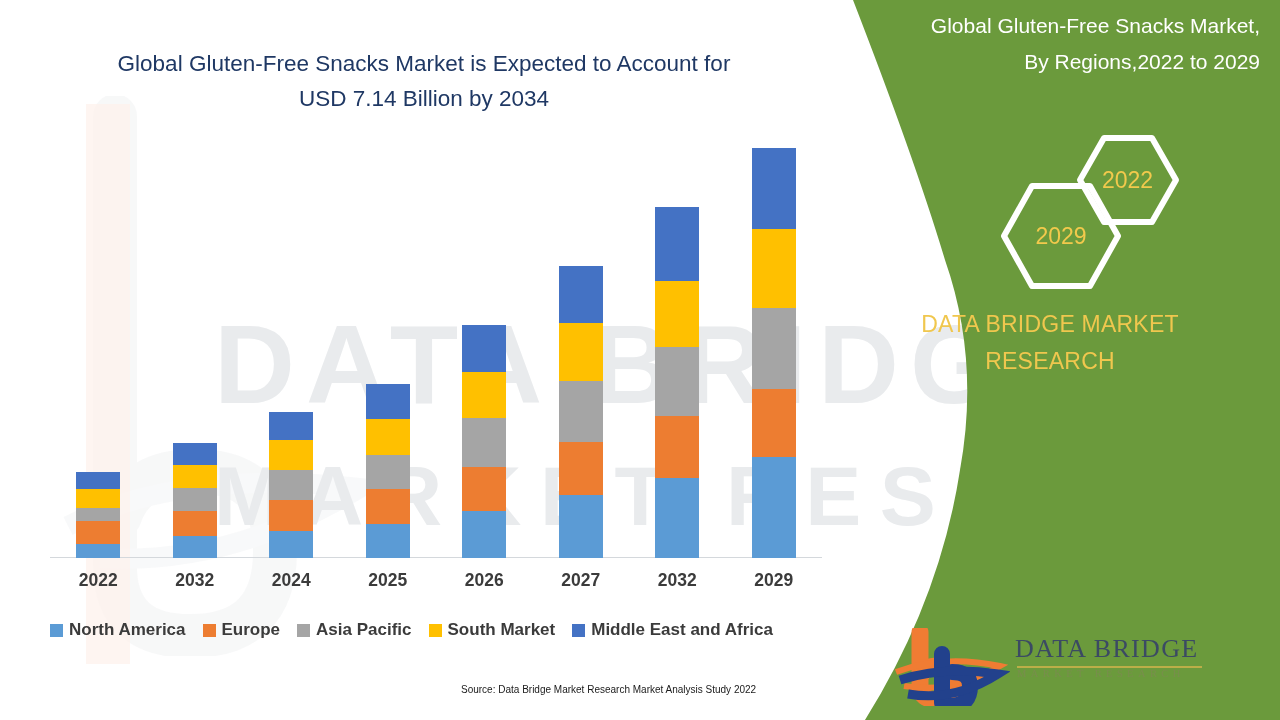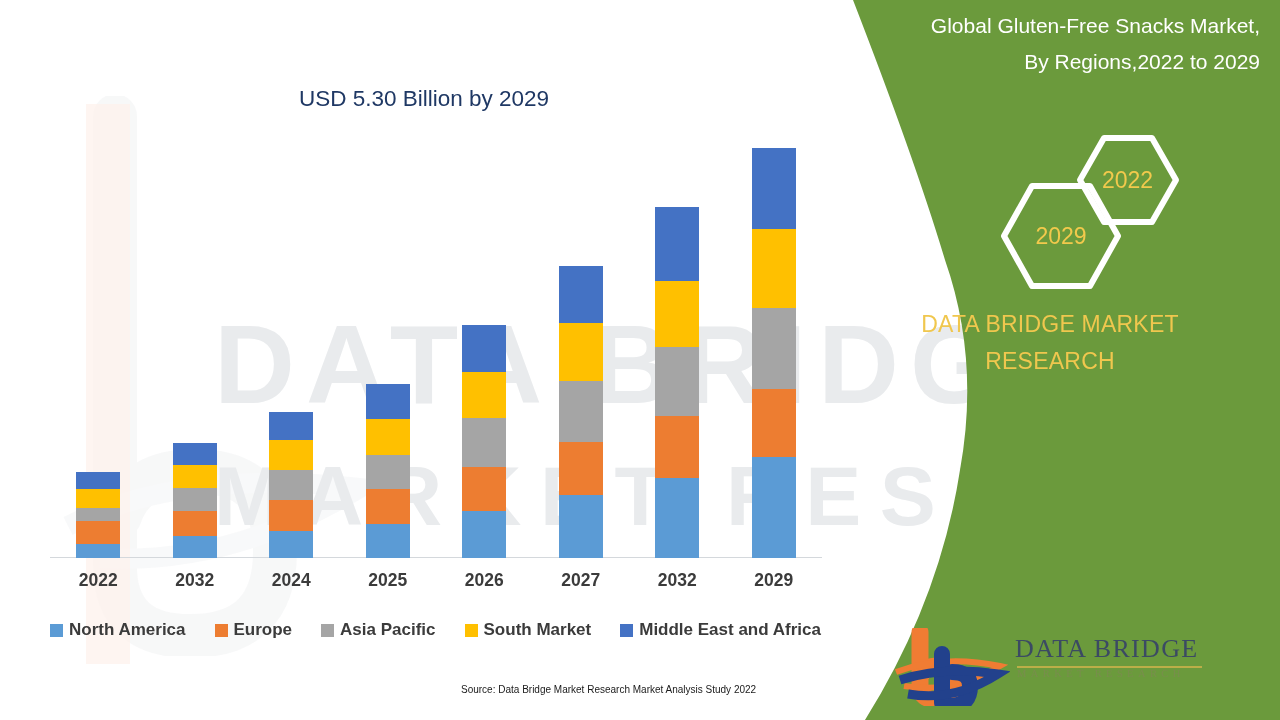--- a/index.html
+++ b/index.html
@@ -53,21 +53,21 @@
     position:absolute;left:50px;top:566px;width:772px;height:28px;display:flex;
   }
   .xtick{
     flex:1 1 0;text-align:center;color:#3b3b3b;
     font-size:17.5px;font-weight:700;line-height:28px;
   }
 
   
   .legend{
     position:absolute;left:50px;top:616px;width:790px;height:28px;
-    display:flex;align-items:center;gap:12px;
+    display:flex;align-items:center;gap:0;
   }
   .lg-item{display:flex;align-items:center;margin-right:17px;}
   .lg-swatch{width:13px;height:13px;margin-right:6px;flex:0 0 auto;}
   .lg-label{font-size:17px;font-weight:700;color:#3b3b3b;white-space:nowrap;}
 
   
   .footer-left{
     position:absolute;left:28px;top:683px;
     font-family:"Liberation Serif",serif;font-size:13.5px;color:#1a1a1a;white-space:nowrap;
   }
@@ -123,22 +123,22 @@
     <svg class="wm-mark" viewBox="0 0 330 560">
       <path d="M55 20 L55 470 Q55 540 130 540 Q215 540 215 455 Q215 375 135 375 Q75 375 60 420" fill="none" stroke="#f2f3f4" stroke-width="44" stroke-linecap="round"></path>
       <path d="M8 430 Q120 372 300 392 Q170 470 40 462" fill="none" stroke="#f4f5f6" stroke-width="20"></path>
     </svg>
     <div class="wm-peach"></div>
     <div class="wm-line wm-a">DATA BRIDGE</div>
     <div class="wm-line wm-b">MARKET RESEARCH</div>
   </div>
 
   <div class="headline">
-    <br>
-    <span>USD 5.30 Billion by 2029</span>
+    <span>Global Gluten-Free Snacks Market is Expected to Account for</span><br>
+    <span>USD 7.14 Billion by 2034</span>
   </div>
 
   <div class="axis-line"></div>
   <div class="bars" id="bars">
       <div class="barslot">
         <div class="bar">
           <div class="seg" title="Middle East and Africa 2022: 0.29" style="height: 16.5714px; background: rgb(68, 114, 196);"></div>
           <div class="seg" title="South America 2022: 0.33" style="height: 18.8571px; background: rgb(255, 192, 0);"></div>
           <div class="seg" title="Asia Pacific 2022: 0.23" style="height: 13.1429px; background: rgb(165, 165, 165);"></div>
           <div class="seg" title="Europe 2022: 0.4" style="height: 22.8571px; background: rgb(237, 125, 49);"></div>

